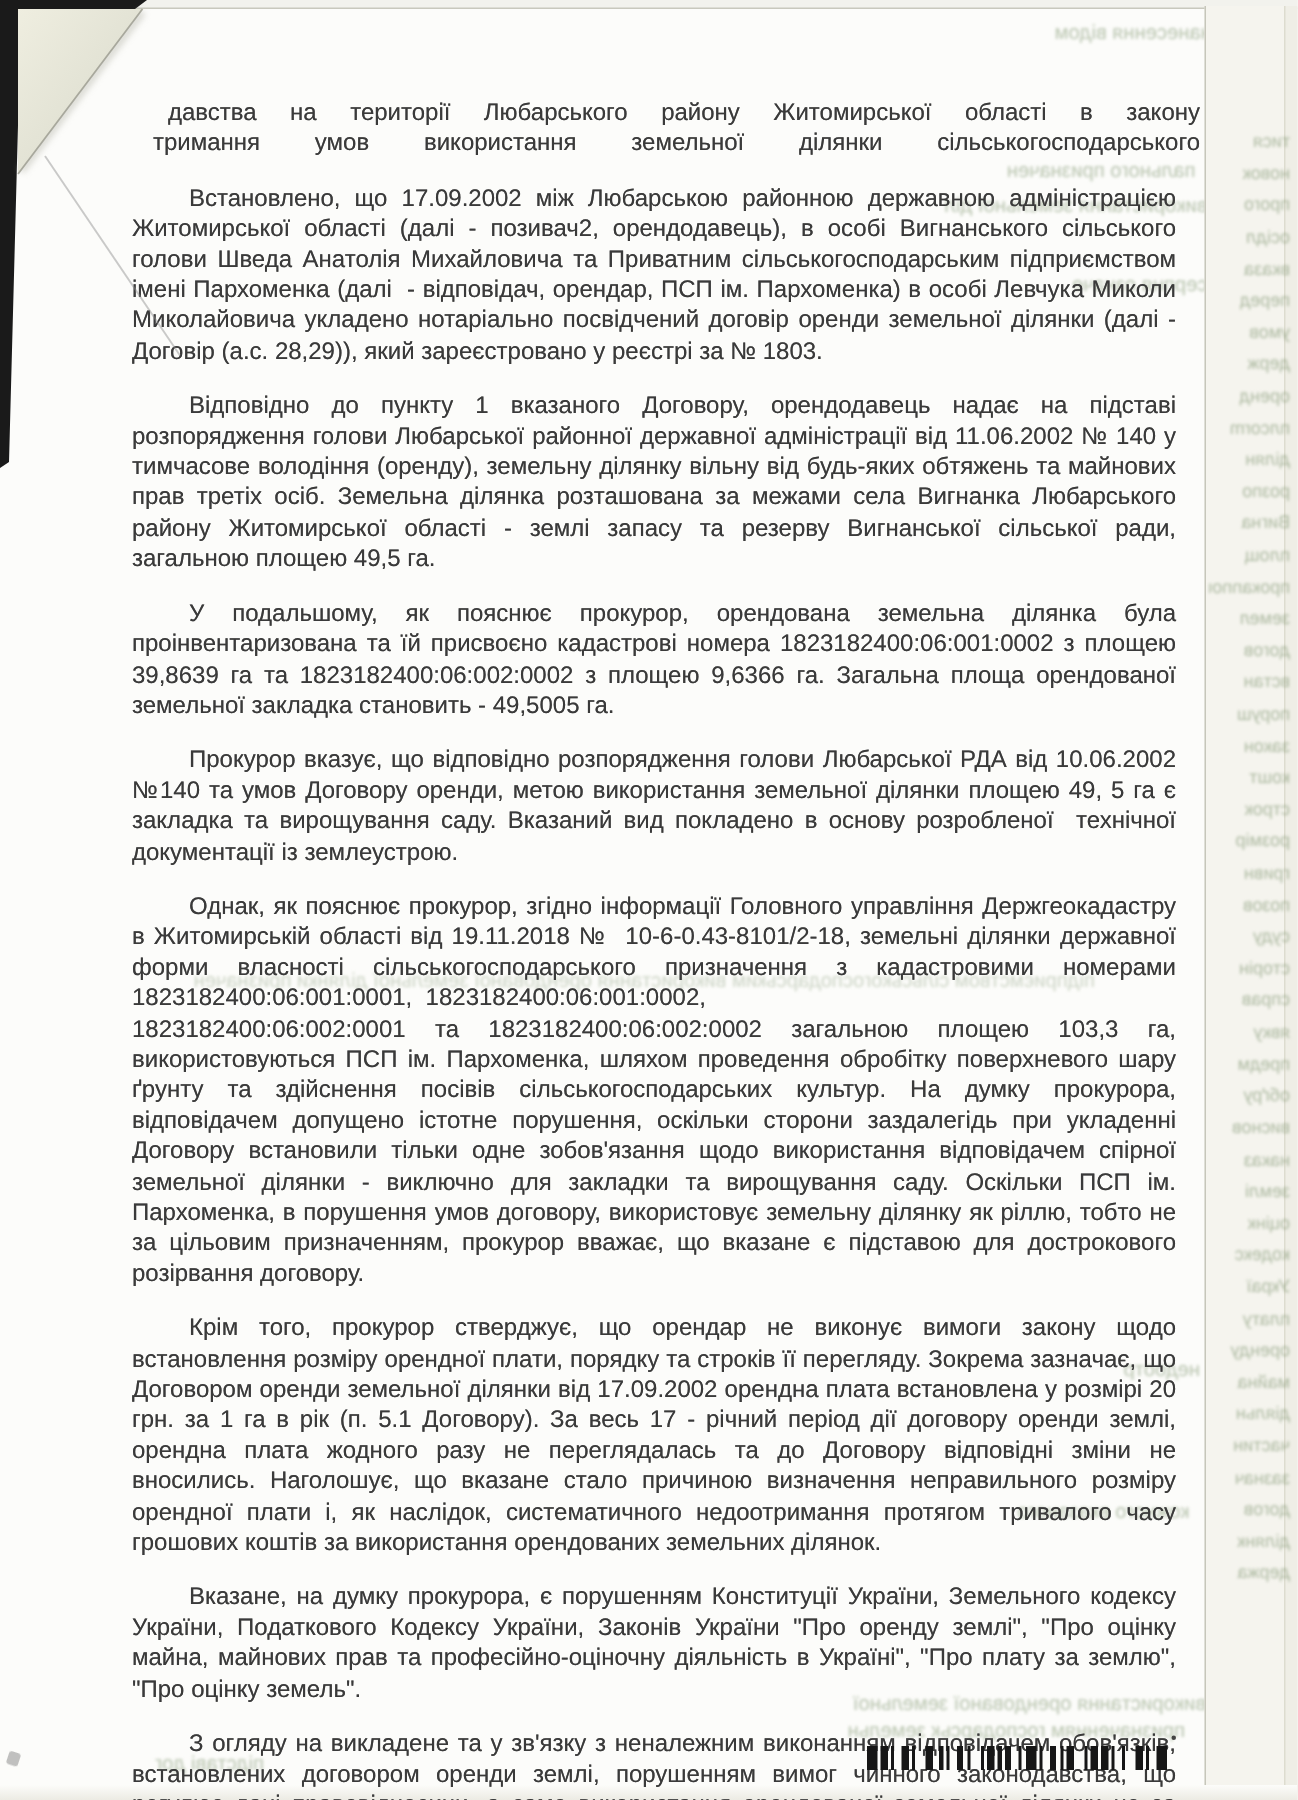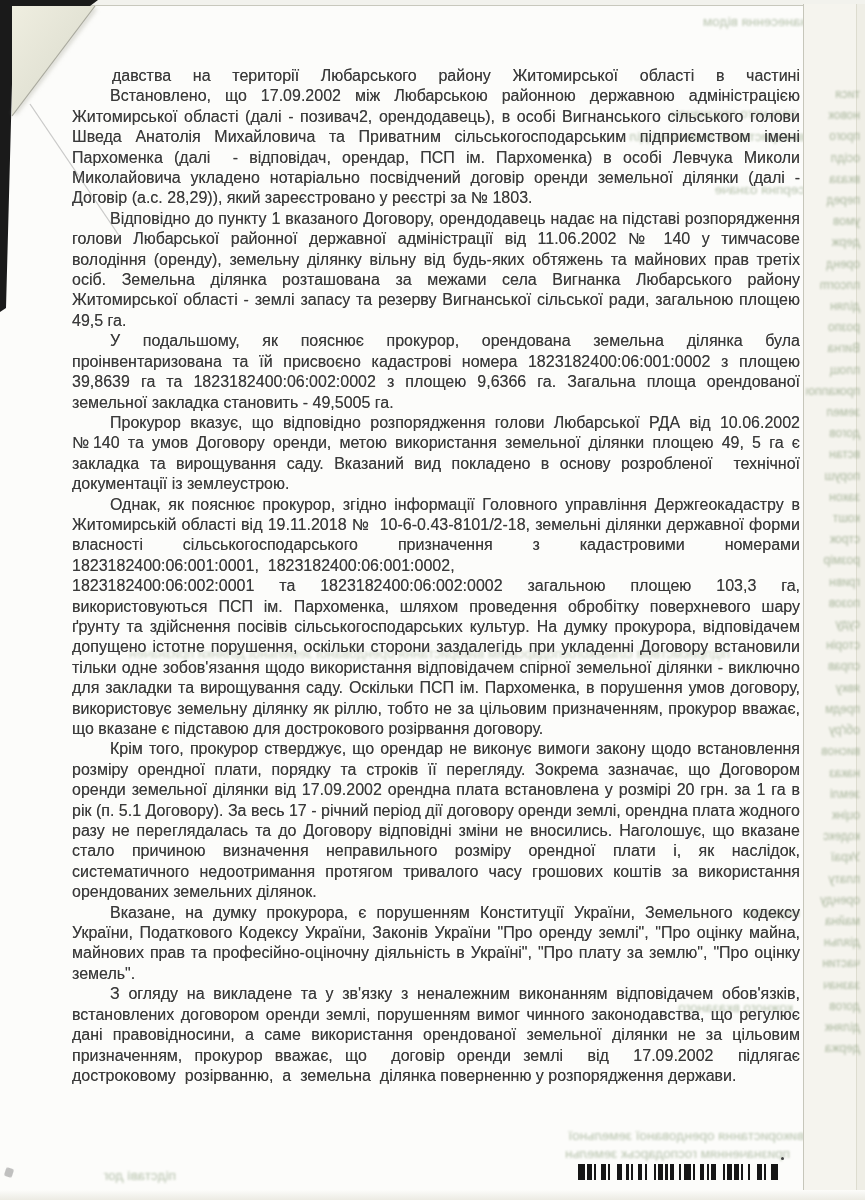--- a/index.html
+++ b/index.html
@@ -14,21 +14,21 @@
                background:#f5f4ee;border-left:1px solid #c6c6ba;z-index:2;}
   .right-edge2{position:absolute;left:856px;top:4px;width:9px;height:1196px;
                background:#efeee6;border-left:1px solid #dddccf;z-index:2;}
   .bottom-shade{position:absolute;left:0;bottom:0;width:865px;height:10px;
                 background:linear-gradient(#fcfcfa,#ecebe3);z-index:2;}
 
   
   .doc{position:absolute;left:72px;top:66px;width:728px;z-index:4;
        font-size:16px;line-height:20.4px;color:#3a3a3a;text-align:justify;
        text-shadow:0 0 .4px rgba(70,70,70,.7);}
-  .doc p{margin:0;text-indent:38px;text-align:justify;white-space:pre-wrap;}
+  .doc p{margin:16px;text-indent:38px;text-align:justify;white-space:pre-wrap;}
   .cl{white-space:nowrap;text-align:justify;}
   .cl1,.cl2{text-align:justify;text-align-last:justify;white-space:normal;}
   .cl1{padding-left:40px;}
   .cl2{padding-left:30px;}
   .cl3{padding-left:20px;text-align:left;}
 
   
   .fold{position:absolute;left:0;top:0;z-index:6;}
 
   
@@ -120,21 +120,22 @@
   <div class="ghost" style="left:520px;top:129px;width:285px;">використання земельної діл</div>
   <div class="ghost" style="left:635px;top:182px;width:170px;">серпня означе</div>
   <div class="ghost wide" style="left:90px;top:646px;width:640px;">підприємством сільськогосподарським використання орендованої земельної ділянки призначен</div>
   <div class="ghost" style="left:700px;top:905px;width:100px;">недоотр</div>
   <div class="ghost" style="left:588px;top:1000px;width:205px;">кожного вказаного</div>
   <div class="ghost" style="left:432px;top:1128px;width:372px;">використання орендованої земельної</div>
   <div class="ghost" style="left:392px;top:1146px;width:398px;">призначенням господарськ земельн</div>
   <div class="ghost" style="left:24px;top:1168px;width:152px;">підставі дог</div>
 
   <div class="doc">
-    <div class="cl cl1">давства на території Любарського району Житомирської області в частині</div>
+    <div class="cl cl1">давства на території Любарського району Житомирської області в закону</div>
+    <div class="cl cl2">тримання умов використання земельної ділянки сільськогосподарського</div>
     <div>
         <p>Встановлено, що 17.09.2002 між Любарською районною державною адміністрацією Житомирської області (далі - позивач2, орендодавець), в особі Вигнанського сільського голови Шведа Анатолія Михайловича та Приватним сільськогосподарським підприємством імені Пархоменка (далі  - відповідач, орендар, ПСП ім. Пархоменка) в особі Левчука Миколи Миколайовича укладено нотаріально посвідчений договір оренди земельної ділянки (далі - Договір (а.с. 28,29)), який зареєстровано у реєстрі за № 1803.</p>
         <p>Відповідно до пункту 1 вказаного Договору, орендодавець надає на підставі розпорядження голови Любарської районної державної адміністрації від 11.06.2002 № 140 у тимчасове володіння (оренду), земельну ділянку вільну від будь-яких обтяжень та майнових прав третіх осіб. Земельна ділянка розташована за межами села Вигнанка Любарського району Житомирської області - землі запасу та резерву Вигнанської сільської ради, загальною площею 49,5 га.</p>
         <p>У подальшому, як пояснює прокурор, орендована земельна ділянка була проінвентаризована та їй присвоєно кадастрові номера 1823182400:06:001:0002 з площею 39,8639 га та 1823182400:06:002:0002 з площею 9,6366 га. Загальна площа орендованої земельної закладка становить - 49,5005 га.</p>
         <p>Прокурор вказує, що відповідно розпорядження голови Любарської РДА від 10.06.2002 №140 та умов Договору оренди, метою використання земельної ділянки площею 49, 5 га є закладка та вирощування саду. Вказаний вид покладено в основу розробленої  технічної документації із землеустрою.</p>
         <p>Однак, як пояснює прокурор, згідно інформації Головного управління Держгеокадастру в Житомирській області від 19.11.2018 №  10-6-0.43-8101/2-18, земельні ділянки державної форми власності сільськогосподарського призначення з кадастровими номерами 1823182400:06:001:0001,  1823182400:06:001:0002,
 1823182400:06:002:0001 та 1823182400:06:002:0002 загальною площею 103,3 га, використовуються ПСП ім. Пархоменка, шляхом проведення обробітку поверхневого шару ґрунту та здійснення посівів сільськогосподарських культур. На думку прокурора, відповідачем допущено істотне порушення, оскільки сторони заздалегідь при укладенні Договору встановили тільки одне зобов'язання щодо використання відповідачем спірної земельної ділянки - виключно для закладки та вирощування саду. Оскільки ПСП ім. Пархоменка, в порушення умов договору, використовує земельну ділянку як ріллю, тобто не за цільовим призначенням, прокурор вважає, що вказане є підставою для дострокового розірвання договору.</p>
         <p>Крім того, прокурор стверджує, що орендар не виконує вимоги закону щодо встановлення розміру орендної плати, порядку та строків її перегляду. Зокрема зазначає, що Договором оренди земельної ділянки від 17.09.2002 орендна плата встановлена у розмірі 20 грн. за 1 га в рік (п. 5.1 Договору). За весь 17 - річний період дії договору оренди землі, орендна плата жодного разу не переглядалась та до Договору відповідні зміни не вносились. Наголошує, що вказане стало причиною визначення неправильного розміру орендної плати і, як наслідок, систематичного недоотримання протягом тривалого часу грошових коштів за використання орендованих земельних ділянок.</p>
         <p>Вказане, на думку прокурора, є порушенням Конституції України, Земельного кодексу України, Податкового Кодексу України, Законів України "Про оренду землі", "Про оцінку майна, майнових прав та професійно-оціночну діяльність в Україні", "Про плату за землю", "Про оцінку земель".</p>
         <p>З огляду на викладене та у зв'язку з неналежним виконанням відповідачем обов'язків, встановлених договором оренди землі, порушенням вимог чинного законодавства, що регулює дані правовідносини, а саме використання орендованої земельної ділянки не за цільовим призначенням, прокурор вважає, що  договір оренди землі  від  17.09.2002  підлягає  достроковому  розірванню,  а  земельна  ділянка поверненню у розпорядження держави.</p>

